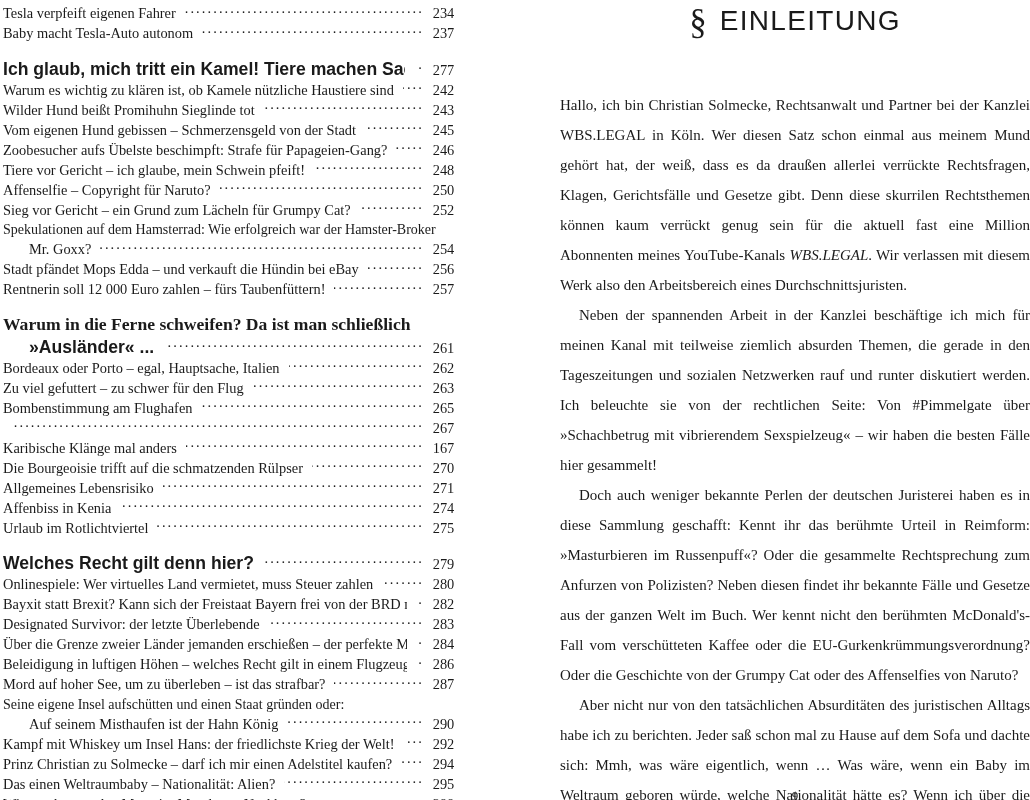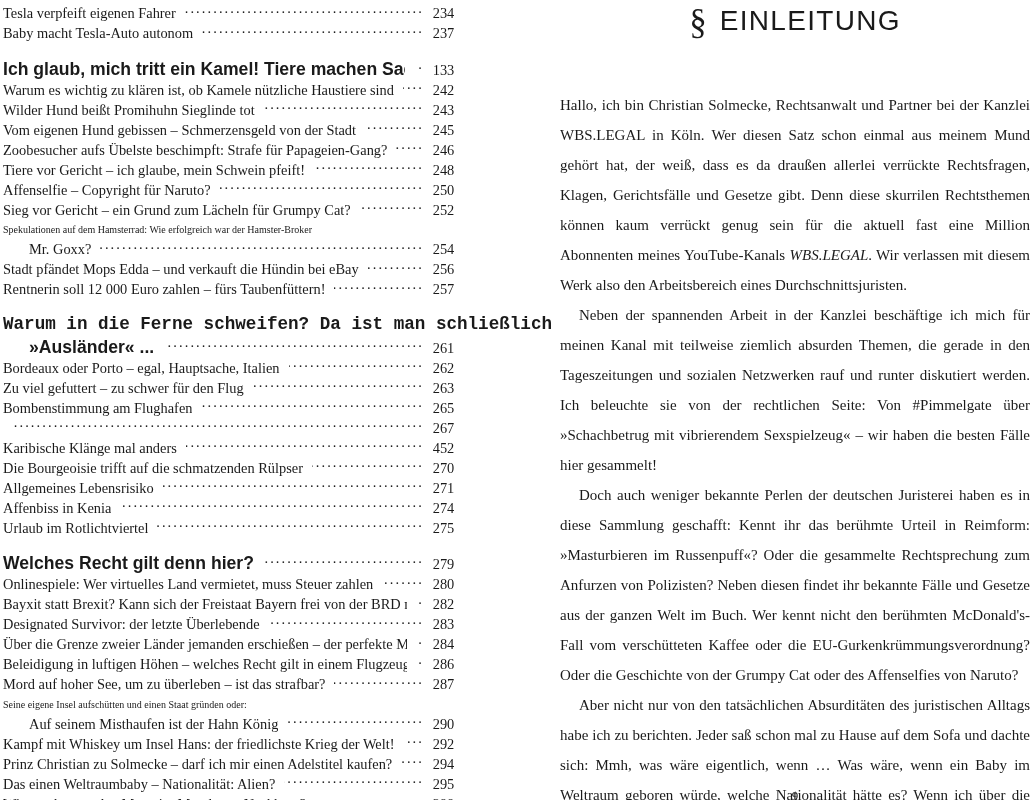--- a/index.html
+++ b/index.html
@@ -92,26 +92,26 @@
   }
   .toc-row.chapter .t-page {
     font-family: "Liberation Serif", "DejaVu Serif", serif;
     font-weight: normal;
     font-size: 14.4px;
   }
 
   
   .toc-line-plain {
     width: 455px;
-    font-size: 10px;
+    font-size: 14px;
     line-height: 19.6px;
     white-space: nowrap;
   }
   .toc-line-plain.chapter {
-    font-family: Liberation Mono, monospace;
+    font-family: Liberation Serif, serif;
     font-weight: bold;
     font-size: 17.6px;
     line-height: 22px;
   }
 
   
   .toc-row.cont .t-label { padding-left: 26px; }
   .toc-row.chapter.cont .t-label { padding-left: 26px; }
   .gap-md { height: 13px; }
 
@@ -194,21 +194,21 @@
         </div>
         <div class="toc-row">
           <span class="t-label">Baby macht Tesla-Auto autonom</span>
           <span class="t-dots"></span>
           <span class="t-page">237</span>
         </div>
         <div class="gap-md"></div>
         <div class="toc-row chapter">
           <span class="t-label">Ich glaub, mich tritt ein Kamel! Tiere machen Sachen</span>
           <span class="t-dots"></span>
-          <span class="t-page">133</span>
+          <span class="t-page">277</span>
         </div>
         <div class="toc-row">
           <span class="t-label">Warum es wichtig zu klären ist, ob Kamele nützliche Haustiere sind</span>
           <span class="t-dots"></span>
           <span class="t-page">242</span>
         </div>
         <div class="toc-row">
           <span class="t-label">Wilder Hund beißt Promihuhn Sieglinde tot</span>
           <span class="t-dots"></span>
           <span class="t-page">243</span>
@@ -276,21 +276,21 @@
           <span class="t-dots"></span>
           <span class="t-page">265</span>
         </div>
         <div class="toc-row">
           <span class="t-dots"></span>
           <span class="t-page">267</span>
         </div>
         <div class="toc-row">
           <span class="t-label">Karibische Klänge mal anders</span>
           <span class="t-dots"></span>
-          <span class="t-page">452</span>
+          <span class="t-page">167</span>
         </div>
         <div class="toc-row">
           <span class="t-label">Die Bourgeoisie trifft auf die schmatzenden Rülpser</span>
           <span class="t-dots"></span>
           <span class="t-page">270</span>
         </div>
         <div class="toc-row">
           <span class="t-label">Allgemeines Lebensrisiko</span>
           <span class="t-dots"></span>
           <span class="t-page">271</span>

